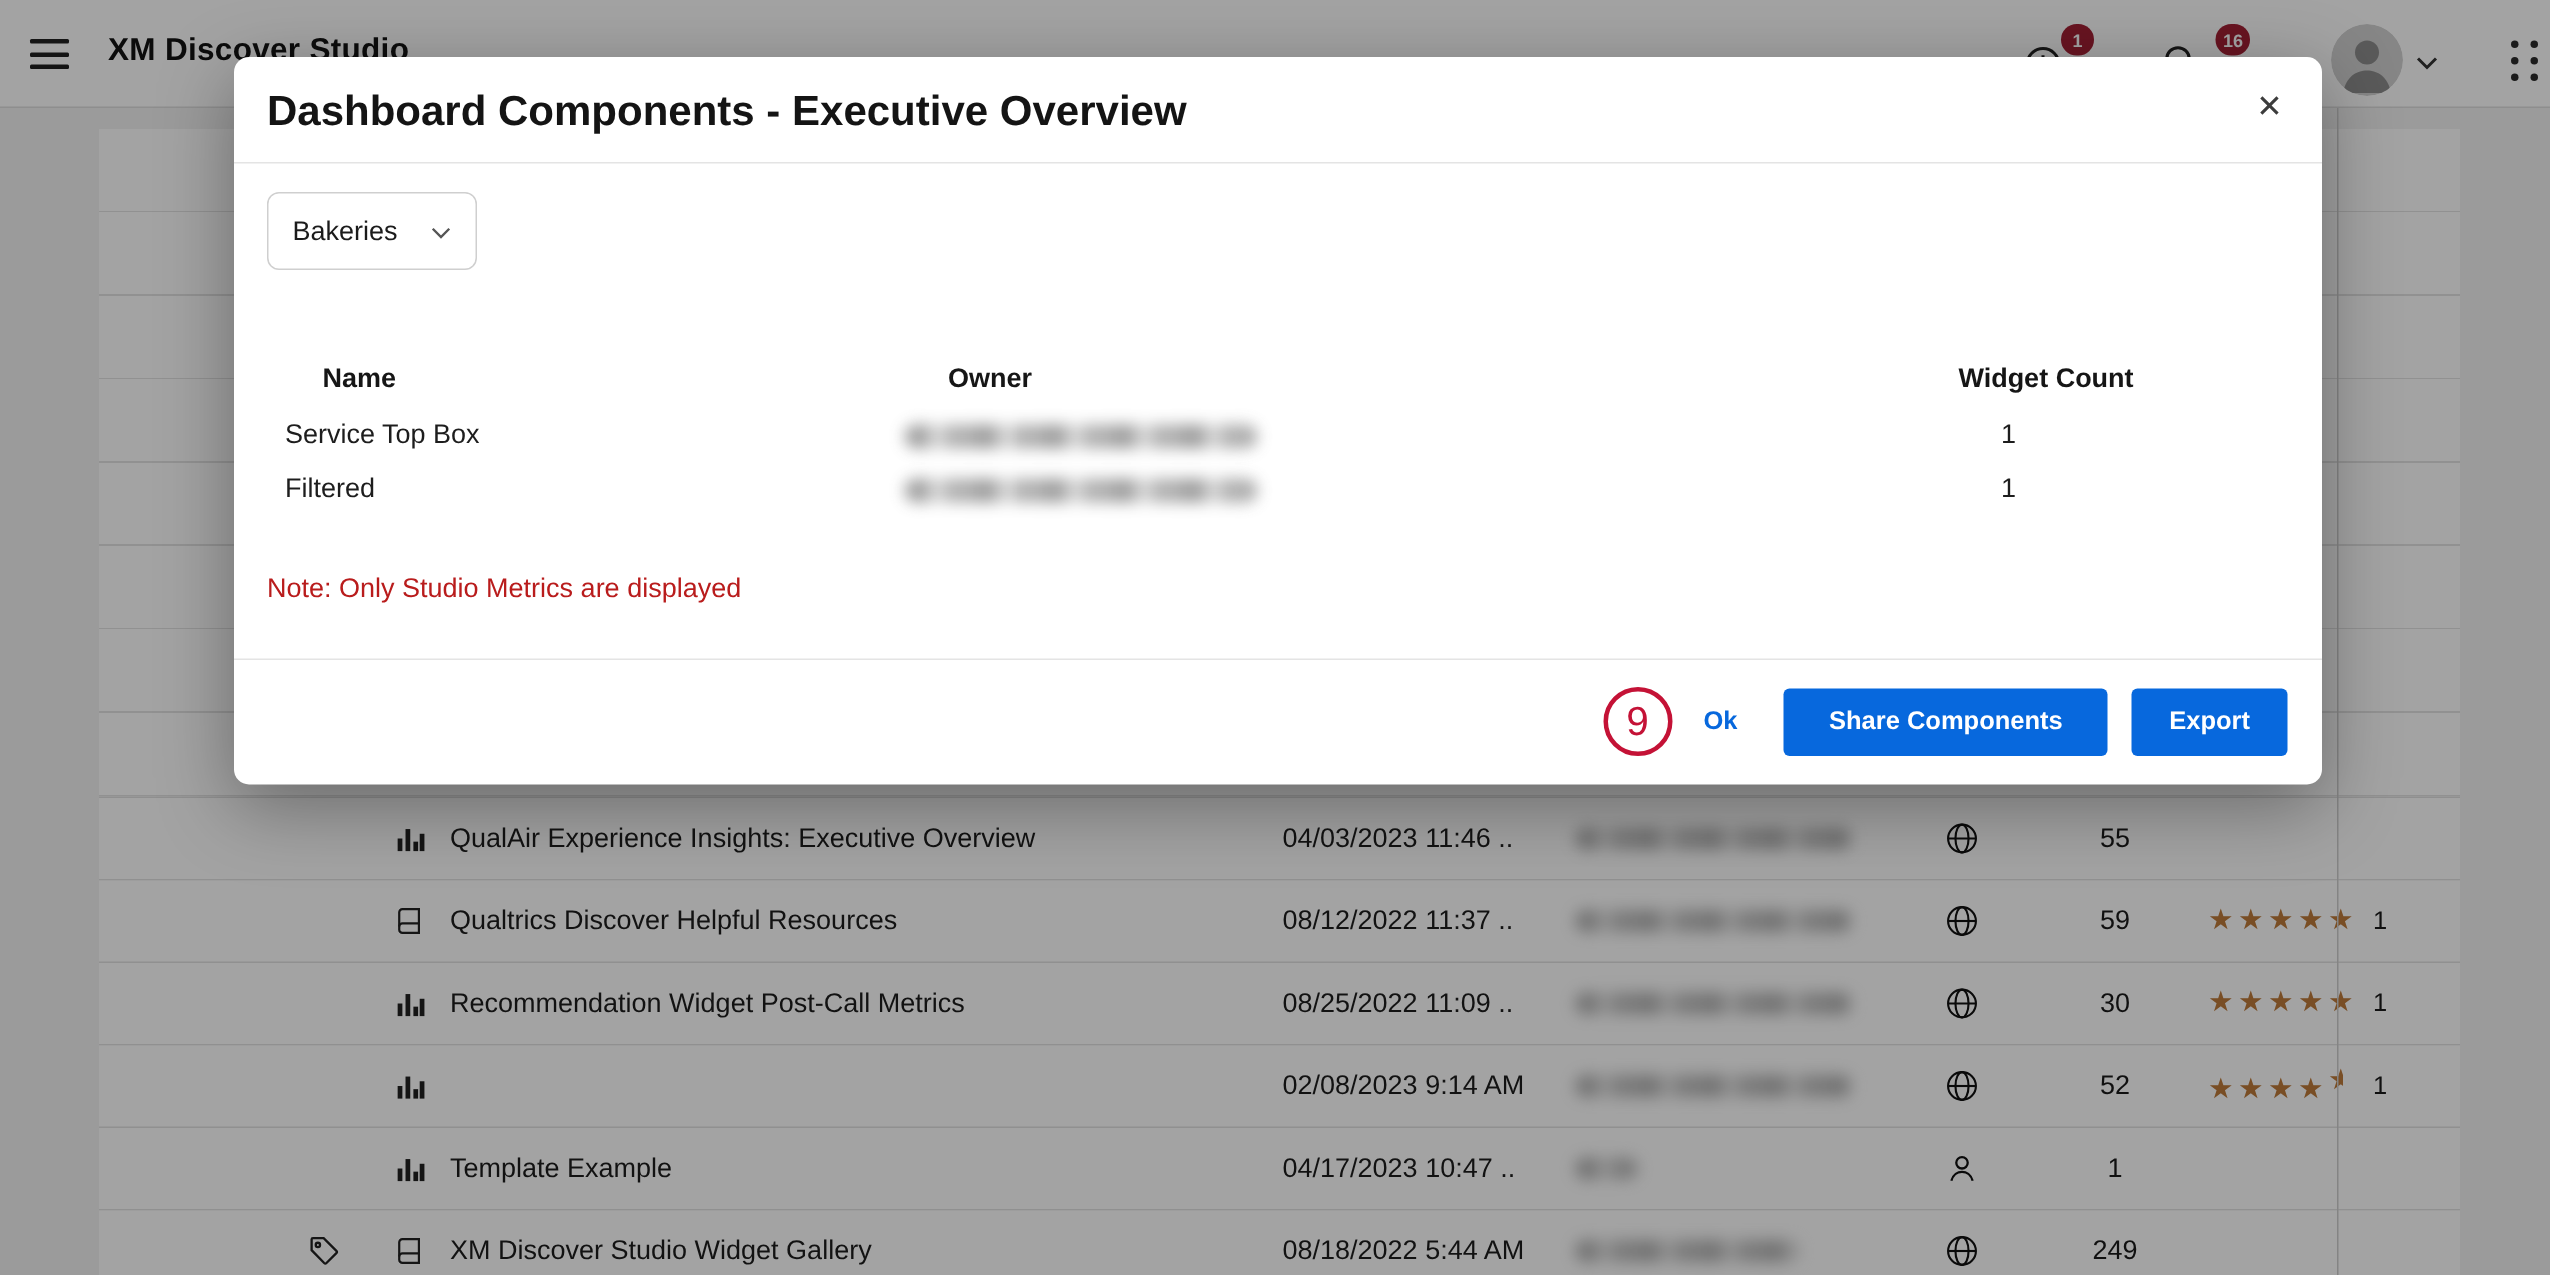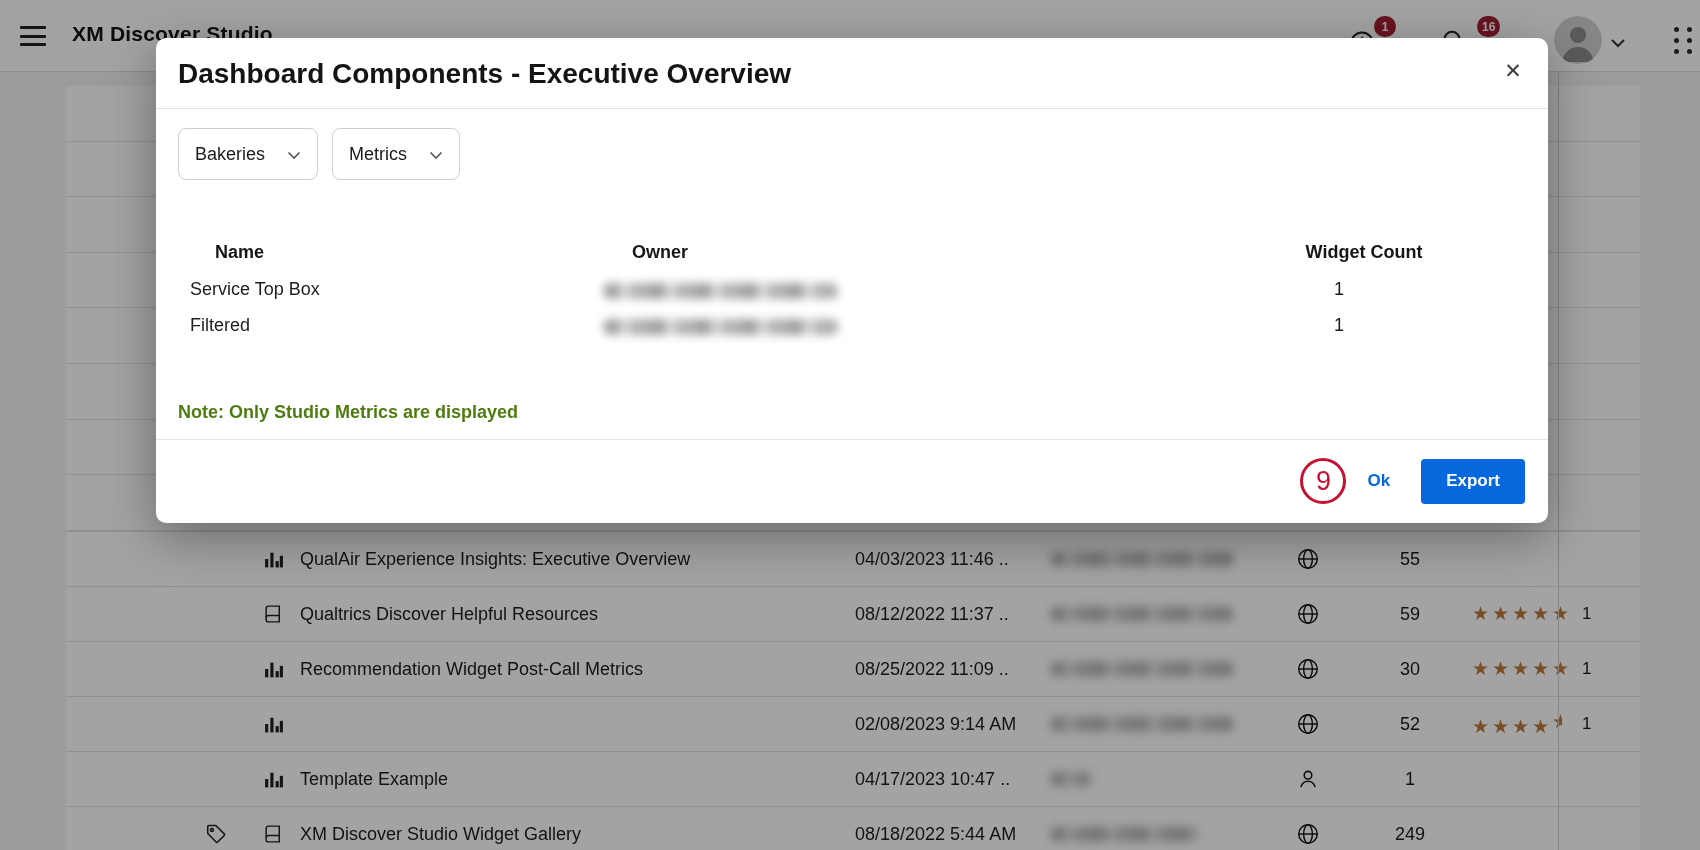--- a/index.html
+++ b/index.html
@@ -73,21 +73,21 @@
   .mt-head span, .mt-row span { position:absolute; font-size:18px; color:#1d1d1d; white-space:nowrap; }
   .mt-head { position:absolute; left:0; top:204px; width:100%; height:22px; }
   .mt-head span { font-weight:700; color:#161616;margin-left:37px; }
   .h-name { left:22px; } .h-owner { left:439px; } .h-count { left:1100px; width:142px; text-align:center; }
   .mt-row { position:absolute; left:12px; width:100%; height:24px; }
   .r1 { top:241px; } .r2 { top:277px; }
   .v-name { left:22px; } .v-count { left:1100px; width:142px; text-align:center; }
   .m-blur { position:absolute; left:435px; top:4px; width:235px; height:16px; border-radius:8px;
             background:repeating-linear-gradient(90deg,#8f8f8f 0 16px,#cccccc 16px 28px,#a3a3a3 28px 46px);
             filter:blur(5px); opacity:.85; }
-  .m-note { position:absolute; left:22px; top:364px; font-size:18px; color:#4d7c0f;font-weight:bold; }
+  .m-note { position:absolute; left:22px; top:344px; font-size:18px; color:#b91c1c; }
   .m-fdiv { position:absolute; left:0; right:0; top:401px; height:1px; background:#e4e4e4; }
 
   .m-footer { position:absolute; left:0; right:0; top:401px; bottom:0; display:flex; align-items:center;
               justify-content:flex-end; padding-right:23px; }
   .ann-circle { width:46px; height:46px; border:3.5px solid var(--annotation-red,#c41236); border-radius:50%;
                 display:flex; align-items:center; justify-content:center; font-size:27px; font-weight:500;
                 color:var(--annotation-red,#c41236); margin-right:21px; }
   .ok-link { color:var(--accent,#0768dd); font-size:17px; font-weight:700; margin-right:31px; cursor:pointer; background:none; border:none; }
   .btn { height:45px; border:none; border-radius:4px; background:var(--accent,#0768dd); color:#fff;
          font-size:17px; font-weight:700; font-family:inherit; cursor:pointer; }
@@ -283,26 +283,20 @@
     <button class="m-close">✕</button>
     <div class="m-hdiv"></div>
 
     <div class="dd-row">
       <div class="dd">
         <span>Bakeries</span>
         <span><svg viewBox="0 0 14 9" width="14" height="9">
               <path d="M1.5 1.5l5.5 5.5 5.5-5.5" stroke="#555" stroke-width="1.6" fill="none"></path>
             </svg></span>
       </div>
-      <div class="dd">
-        <span>Metrics</span>
-        <span><svg viewBox="0 0 14 9" width="14" height="9">
-              <path d="M1.5 1.5l5.5 5.5 5.5-5.5" stroke="#555" stroke-width="1.6" fill="none"></path>
-            </svg></span>
-      </div>
     </div>
 
     <div class="mt-head">
       <span class="h-name">Name</span>
       <span class="h-owner">Owner</span>
       <span class="h-count">Widget Count</span>
     </div>
 
     <div class="mt-row r1">
       <span class="v-name">Service Top Box</span>
@@ -314,17 +308,18 @@
       <span class="m-blur"></span>
       <span class="v-count">1</span>
     </div>
 
     <div class="m-note">Note: Only Studio Metrics are displayed</div>
     <div class="m-fdiv"></div>
 
     <div class="m-footer">
       <div class="ann-circle">9</div>
       <button class="ok-link">Ok</button>
+      <button class="btn btn-share">Share Components</button>
       <button class="btn btn-export">Export</button>
     </div>
   </div>
 
 </div>
 
 </body></html>

